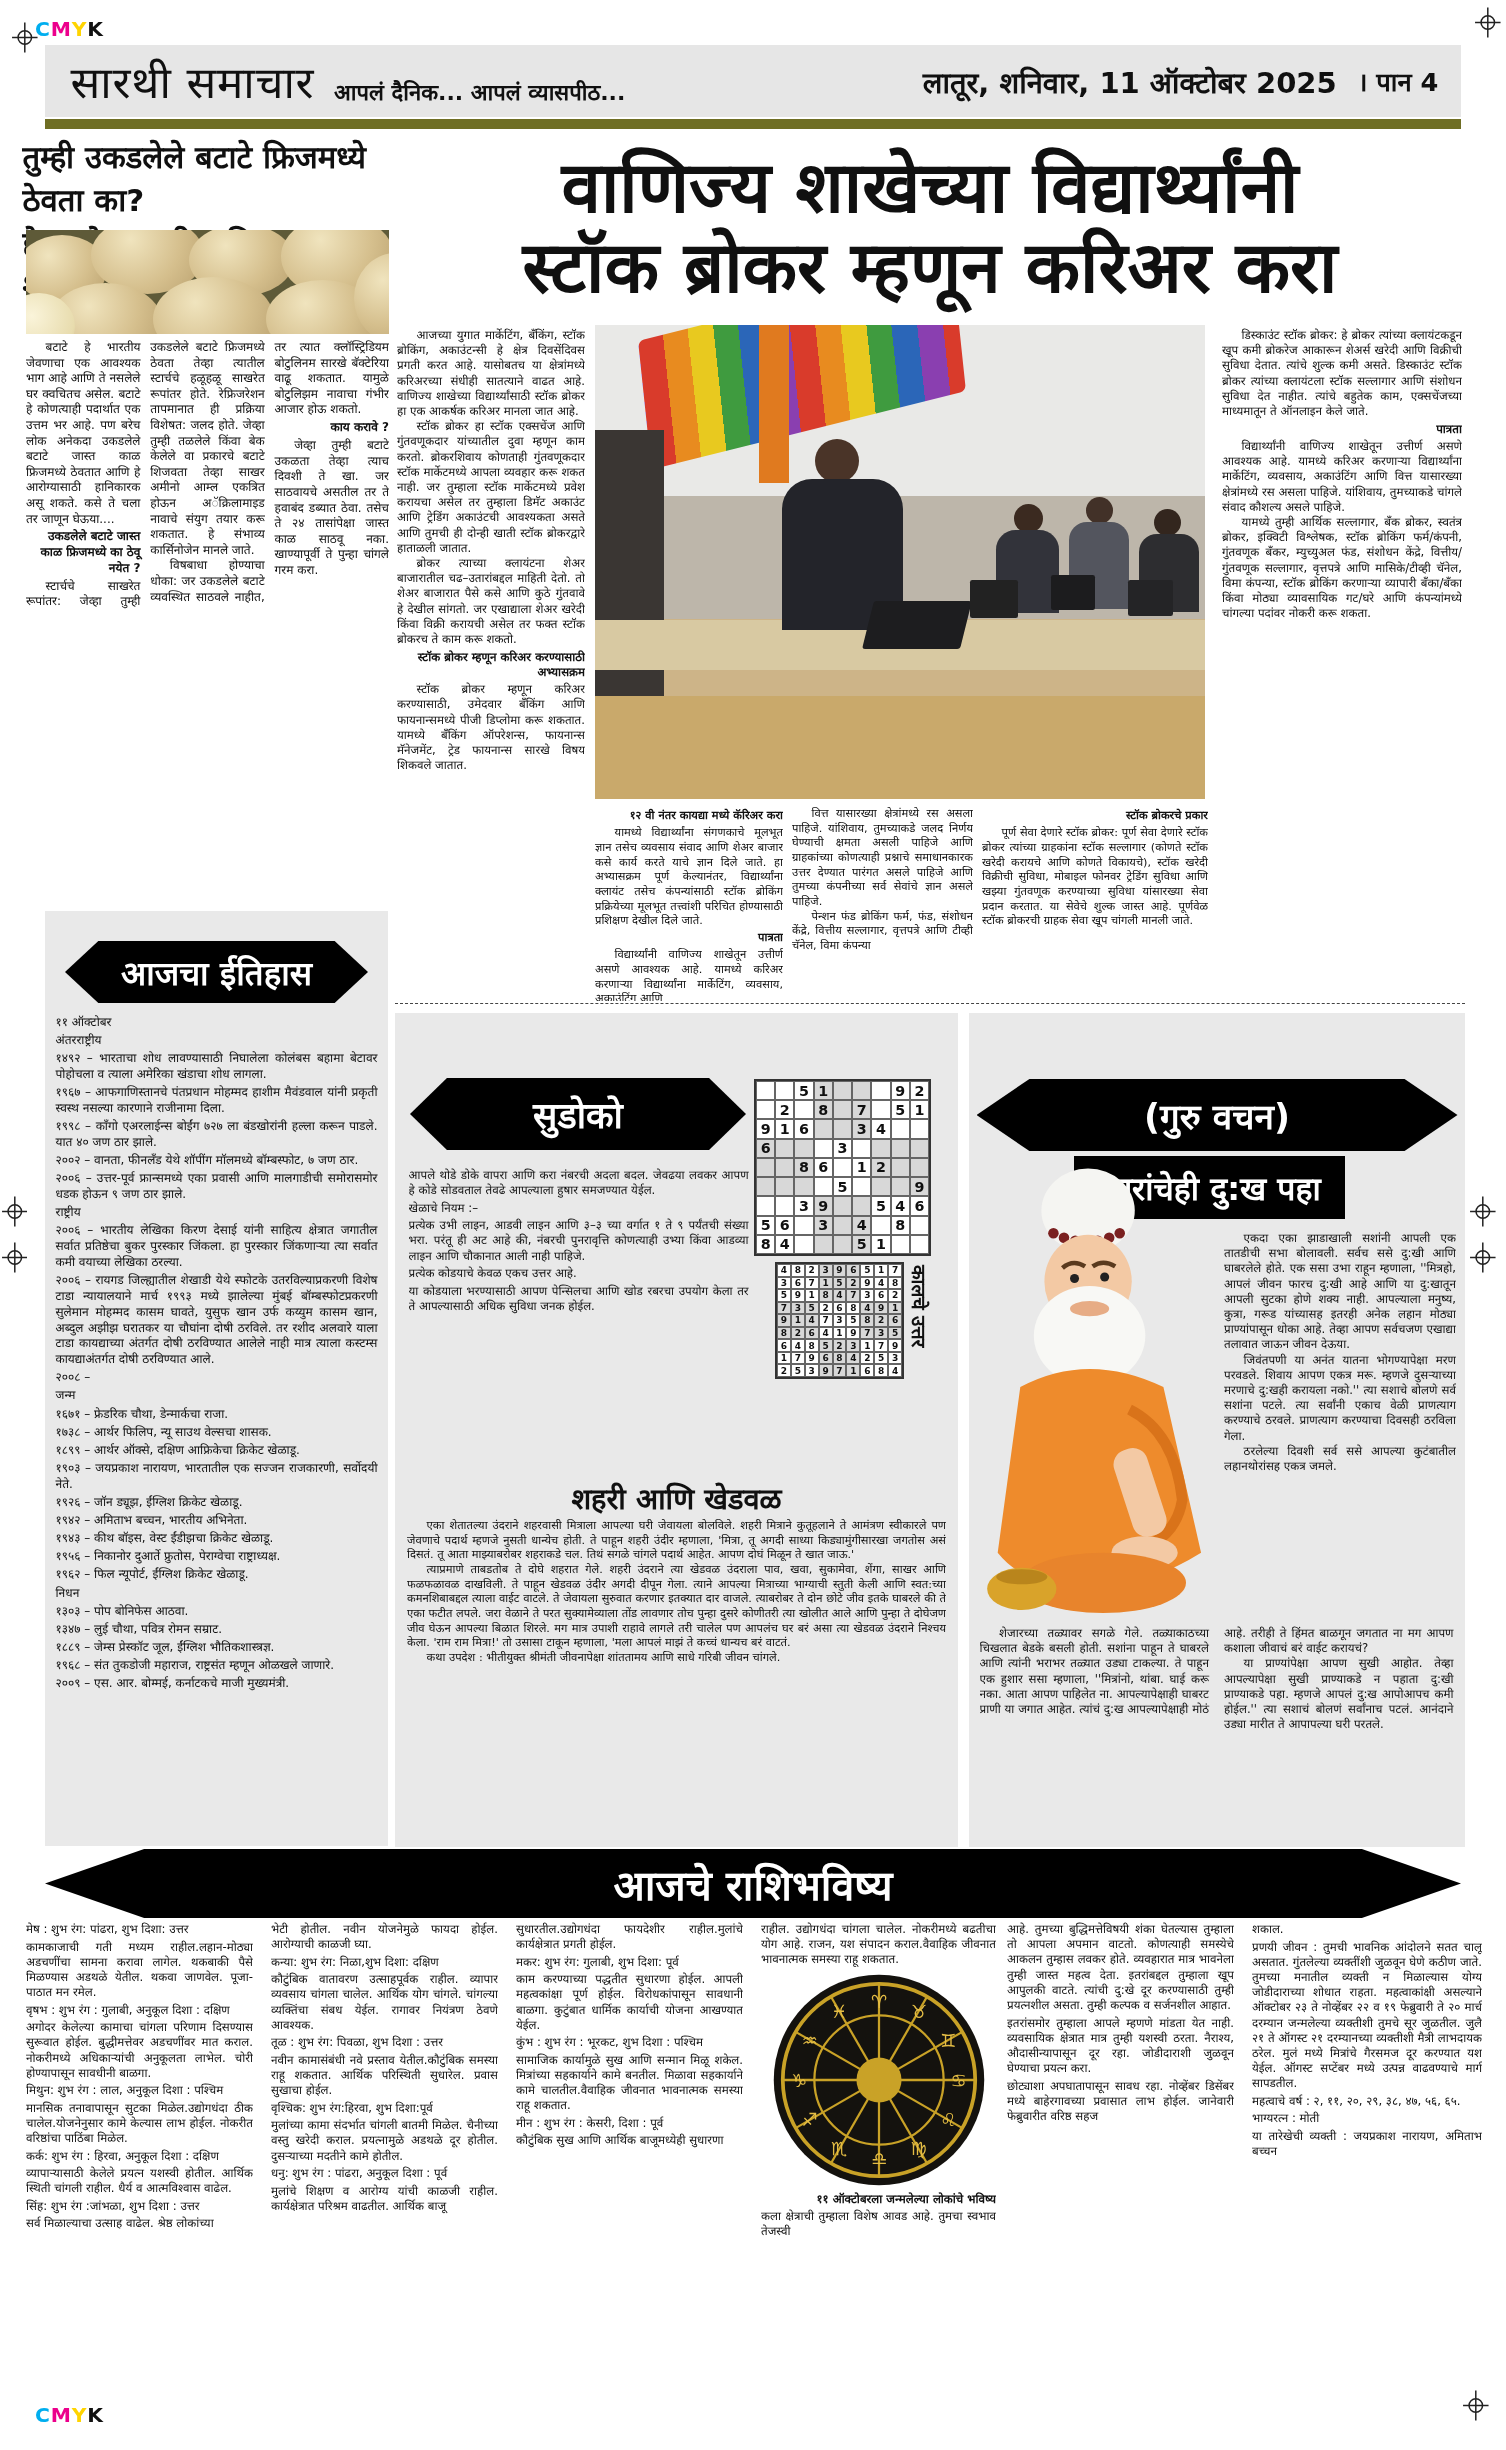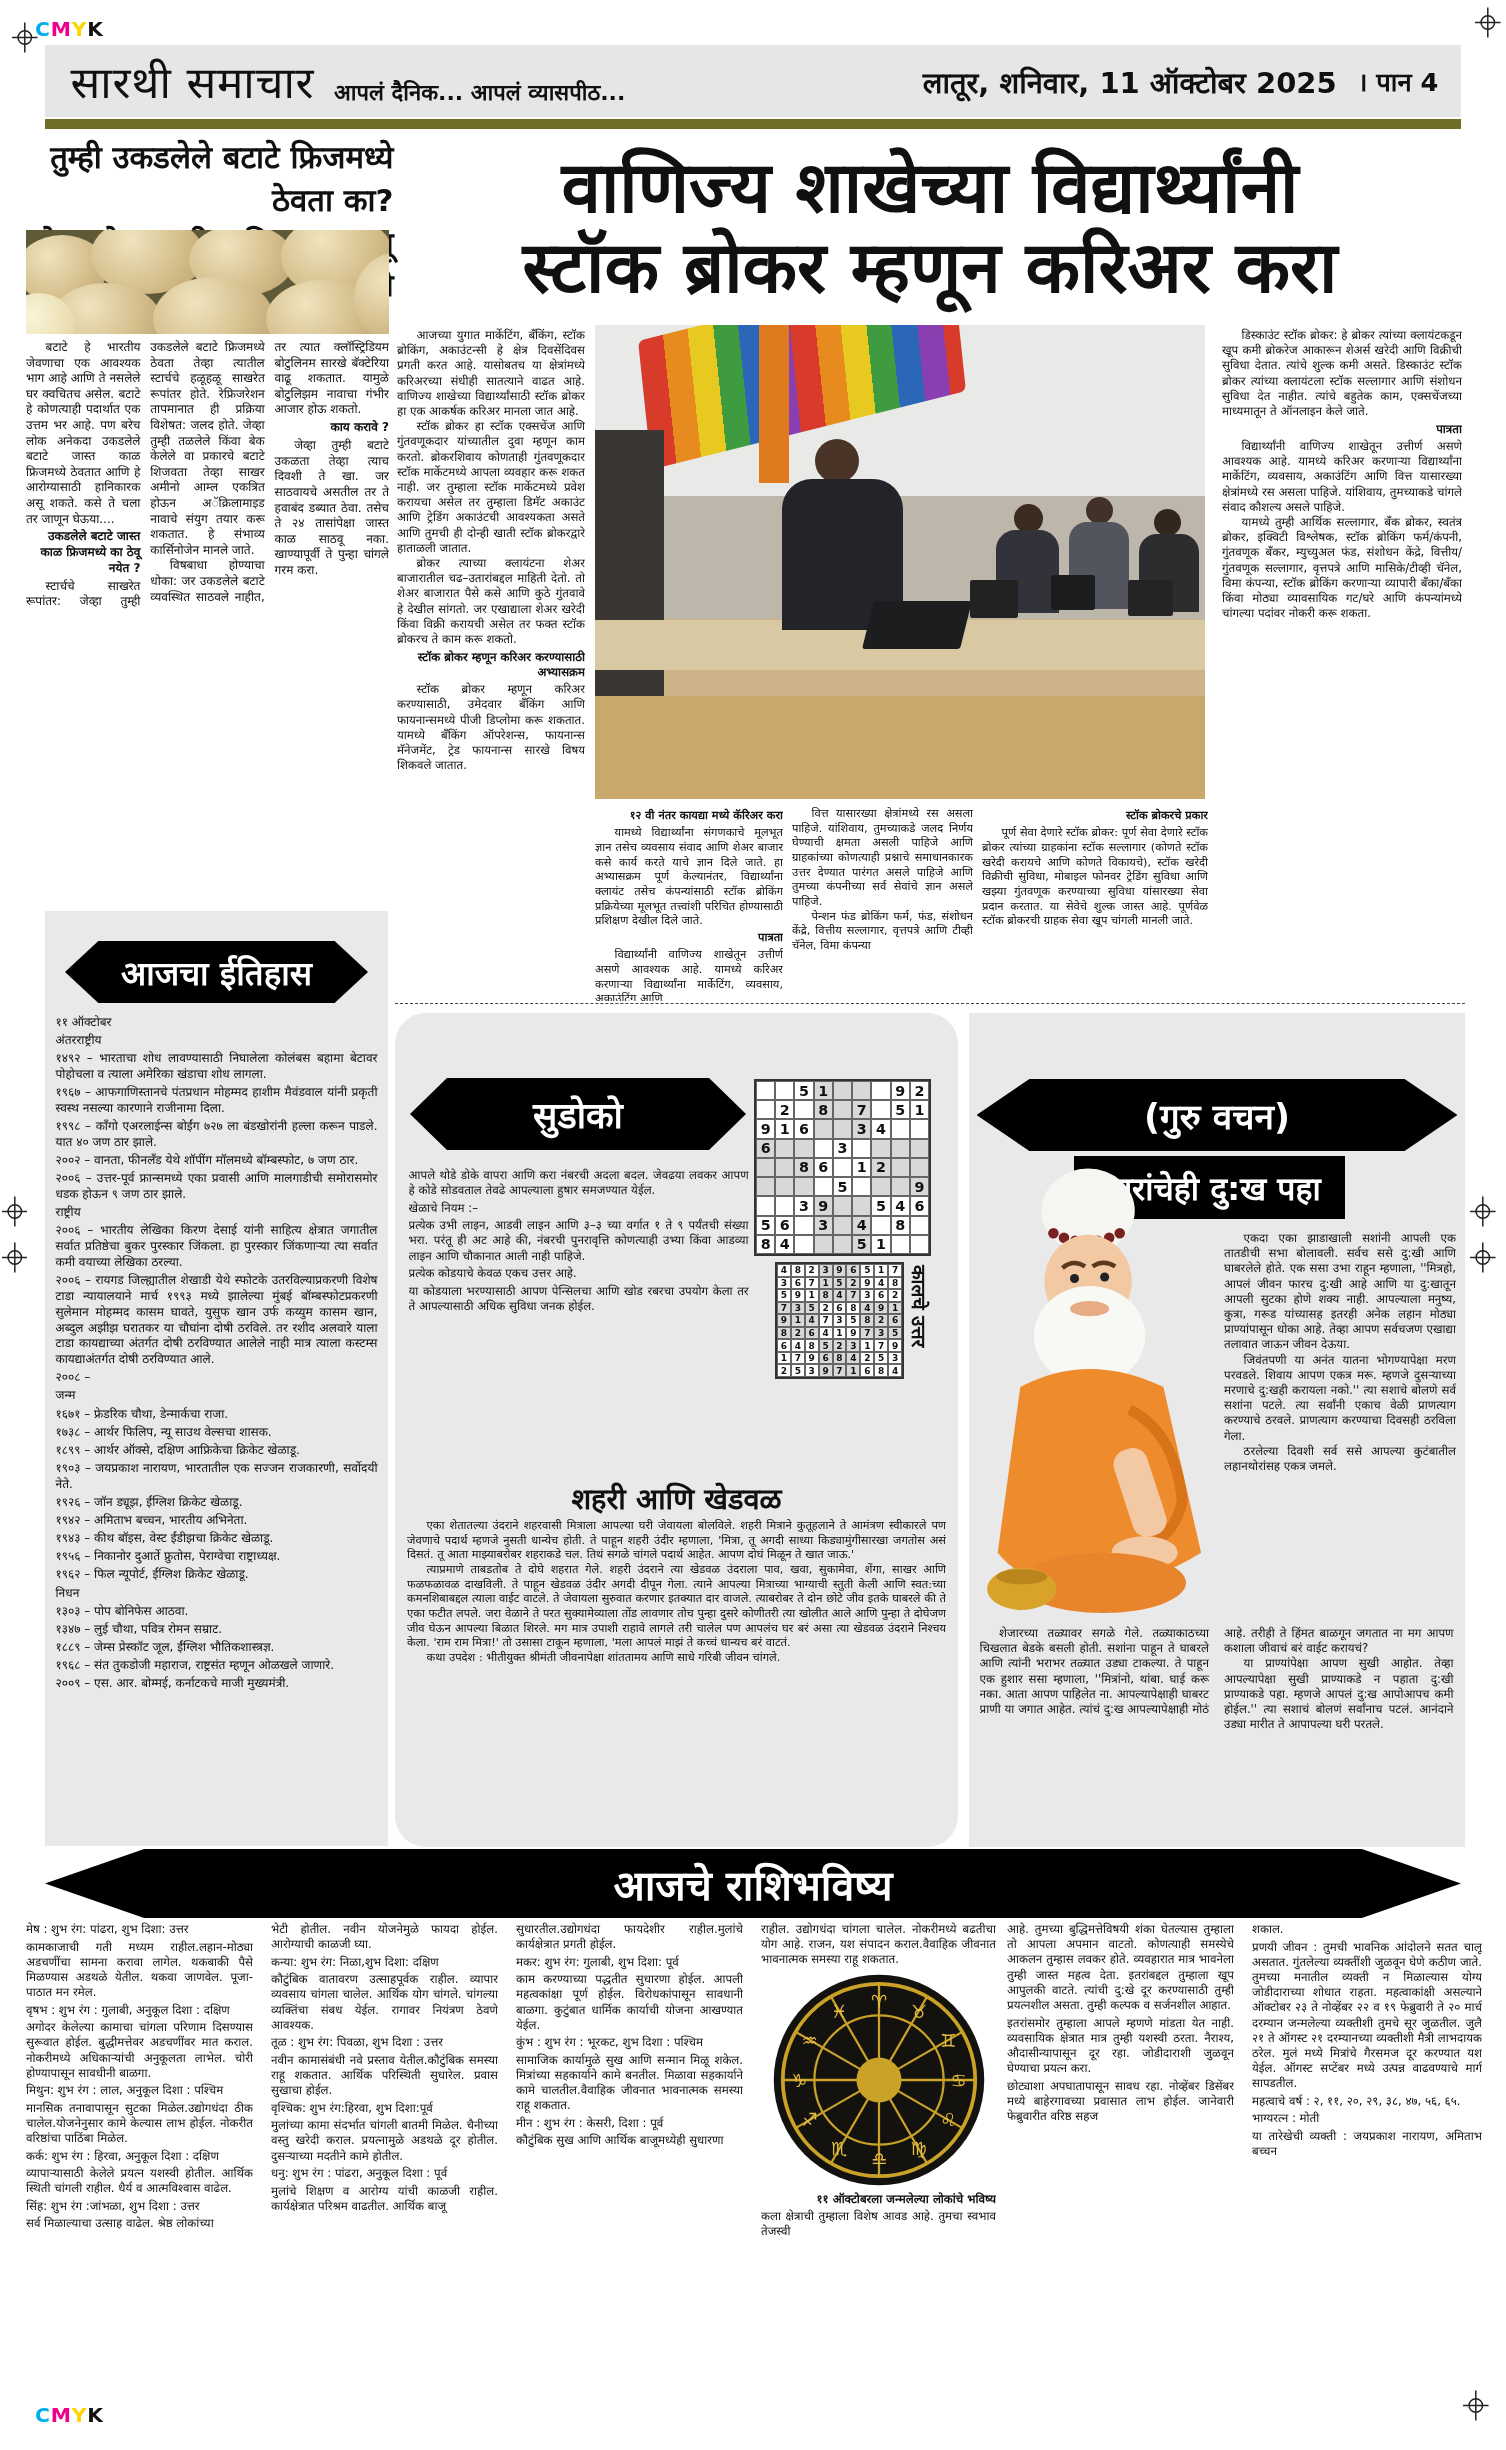--- a/index.html
+++ b/index.html
@@ -18,21 +18,21 @@
   .masthead{left:45px;top:45px;width:1416px;height:72px;background:#e6e6e6;display:flex;align-items:center;}
   .mast-title{font-size:44px;font-weight:normal;margin-left:25.6px;letter-spacing:0.8px;}
   .mast-tag{font-size:22px;font-weight:bold;margin-left:19.6px;margin-top:19.6px;}
   .mast-date{font-size:29px;font-weight:bold;margin-left:auto;}
   .mast-page{font-size:25.6px;font-weight:bold;margin-left:21px;margin-right:22.6px;}
   .rule{left:45px;top:119px;width:1416px;height:9.8px;background:#6f6e24;}
   .cmyk{font-size:20.3px;font-weight:bold;letter-spacing:0.8px;}
   .cmyk .c{color:#00aeef}.cmyk .m{color:#ec008c}.cmyk .y{color:#ffd400}.cmyk .k{color:#111}
   
   .pot-head{left:22.6px;top:136px;width:371px;height:92px;font-size:31px;font-weight:bold;
-            text-align:right;line-height:1.38;}
+            text-align:left;line-height:1.38;}
   .pot-photo{left:26px;top:230px;width:363px;height:104px;background:#5e5a38;overflow:hidden;}
   .spud{position:absolute;border-radius:50%;
         background:radial-gradient(circle at 35% 30%, #f0e4be, #d5bf8d 55%, #b89f6d);}
   .pot-body{left:26px;top:340px;width:363px;height:559px;font-size:12px;column-count:3;column-gap:9.8px;}
   
   .main-head{left:399px;top:148px;width:1062px;height:170px;font-size:71px;font-weight:bold;
              text-align:center;line-height:1.13;white-space:nowrap;}
   .m-photo{left:595px;top:325px;width:610px;height:474px;overflow:hidden;
            background:linear-gradient(#e9e9e7 0 36%,#bdb6aa 36% 62%,#cdb488 62% 100%);}
   .m-col{font-size:11.7px;}
@@ -40,21 +40,21 @@
   .m-colR{left:1222px;top:328px;width:240px;height:673px;}
   .m-colA{left:595px;top:807px;width:188px;height:194px;font-size:11.3px;}
   .m-colB{left:792px;top:807px;width:181px;height:194px;font-size:11.3px;}
   .m-colC{left:982px;top:807px;width:226px;height:194px;font-size:11.3px;}
   .dashline{left:395px;top:1003px;width:1070px;height:0;border-top:1.5px dashed #444;}
   
   .hist-box{left:45px;top:911px;width:343px;height:935px;overflow:hidden;}
   .hist-banner{width:303px;height:62px;margin:30px auto 12px;font-size:33px;}
   .hist-list{padding:0 10.5px;font-size:12px;line-height:1.32;text-align:justify;}
   
-  .mid-box{left:395px;top:1013px;width:563px;height:834px;border-radius:31px;}
+  .mid-box{left:395px;top:1013px;width:563px;height:834px;}
   .su-banner{left:15px;top:65px;width:336px;height:72px;font-size:36px;}
   .su-intro{left:13.6px;top:155px;width:340px;height:240px;font-size:11.7px;}
   .sgrid{display:grid;grid-template-columns:repeat(9,1fr);grid-template-rows:repeat(9,1fr);
          border:2.3px solid #333;background:#fff;}
   .sgrid .cell{border:0.8px solid #666;display:flex;align-items:center;justify-content:center;font-weight:bold;}
   .sgrid .cell.shade{background:#d8d8d8;}
   .su-grid{left:359px;top:66px;width:173px;height:173px;font-size:14.3px;}
   .su-sol{left:380px;top:249px;width:125px;height:113px;font-size:9px;}
   .su-sol-label{left:511px;top:252px;height:113px;writing-mode:vertical-rl;font-weight:bold;font-size:19px;}
   .up-banner{left:15px;top:393px;width:521px;height:65px;font-size:35px;}

